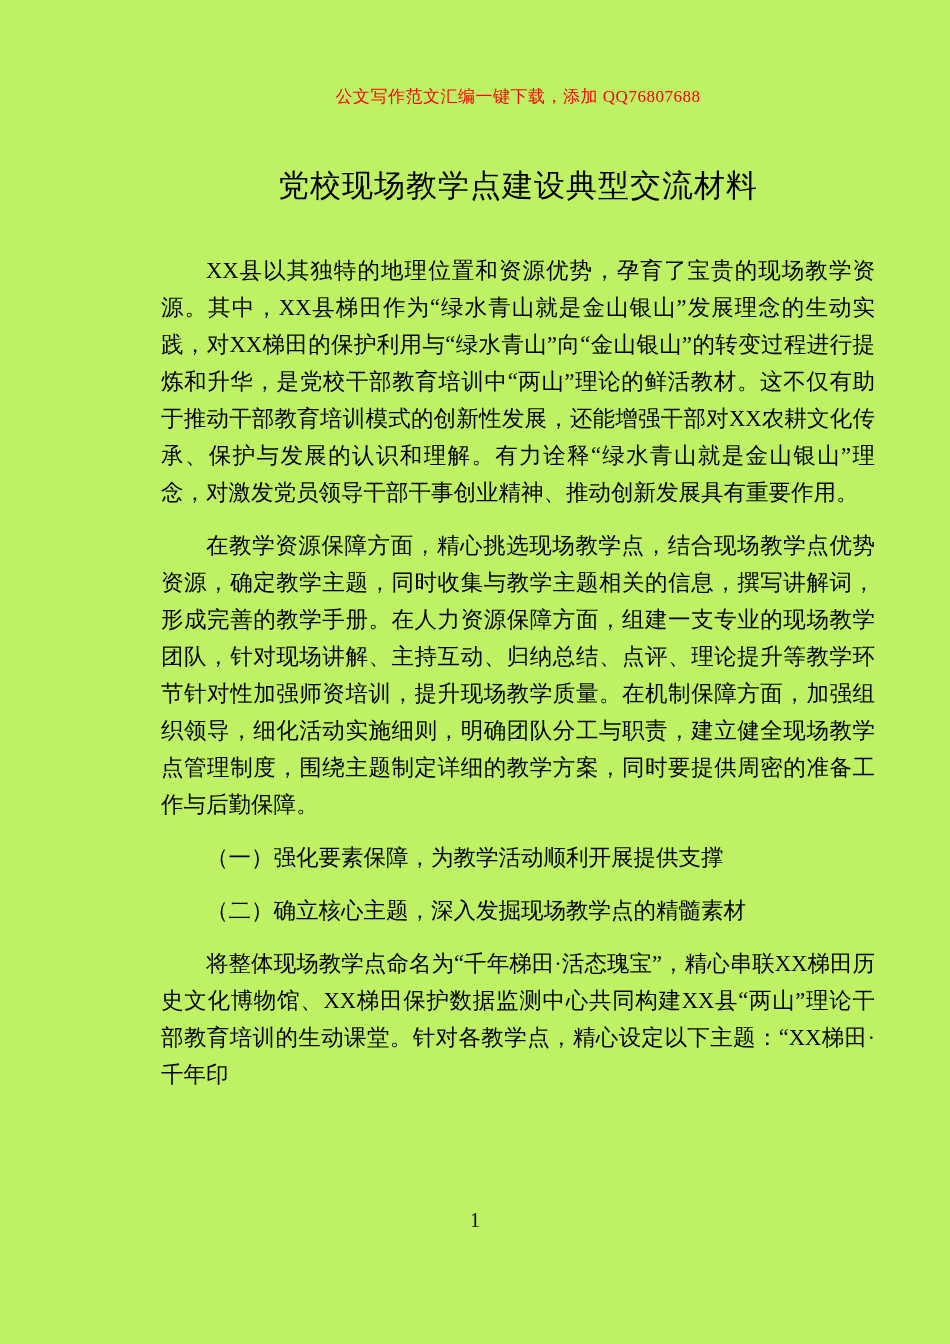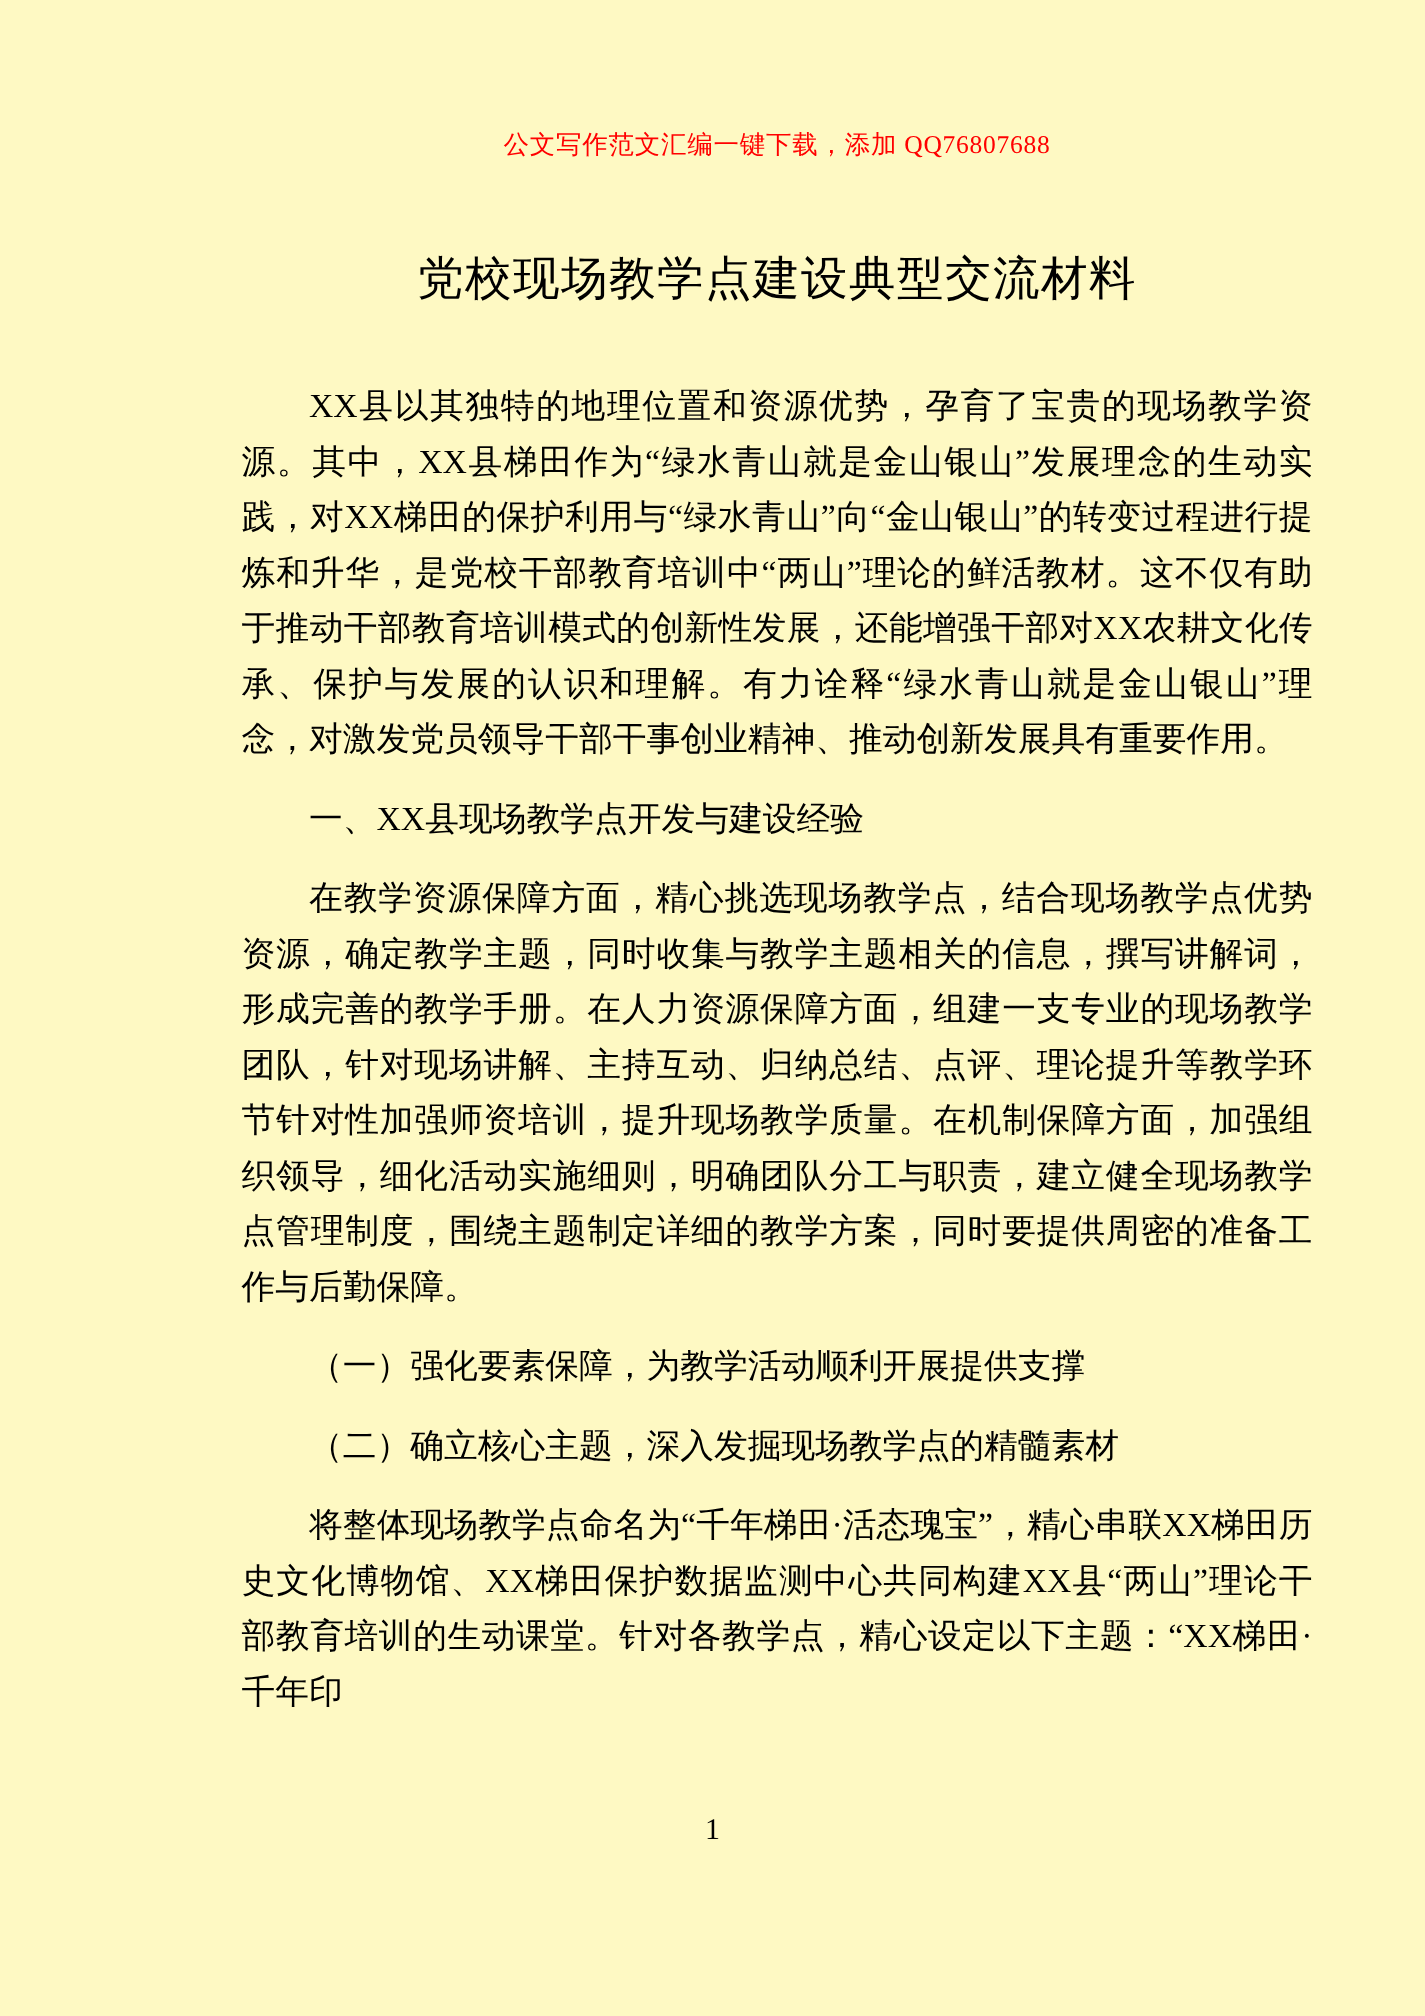--- a/index.html
+++ b/index.html
@@ -6,21 +6,21 @@
     margin: 0;
     padding: 0;
     background: #f2f2f0;
     font-family: "Liberation Serif", "DejaVu Serif", serif;
   }
   .page {
     position: relative;
     width: 950px;
     height: 1344px;
     margin: 0 auto;
-    background: #fef9c3;
+    background: #bef264;
     box-sizing: border-box;
     padding: 86px 59px 0 145px;
     color: #111111;
     overflow: hidden;
   }
   .notice {
     text-align: center;
     font-size: 17px;
     line-height: 22px;
     font-weight: 400;
@@ -61,21 +61,20 @@
 <body>
 
 <div class="page">
 
   <div class="notice" style="color: rgb(255, 0, 0);">公文写作范文汇编一键下载，添加 QQ76807688</div>
 
   <h1 class="doc-title">党校现场教学点建设典型交流材料</h1>
 
   <div class="doc-body">
     <p>XX县以其独特的地理位置和资源优势，孕育了宝贵的现场教学资源。其中，XX县梯田作为“绿水青山就是金山银山”发展理念的生动实践，对XX梯田的保护利用与“绿水青山”向“金山银山”的转变过程进行提炼和升华，是党校干部教育培训中“两山”理论的鲜活教材。这不仅有助于推动干部教育培训模式的创新性发展，还能增强干部对XX农耕文化传承、保护与发展的认识和理解。有力诠释“绿水青山就是金山银山”理念，对激发党员领导干部干事创业精神、推动创新发展具有重要作用。</p>
-    <p>一、XX县现场教学点开发与建设经验</p>
     <p>在教学资源保障方面，精心挑选现场教学点，结合现场教学点优势资源，确定教学主题，同时收集与教学主题相关的信息，撰写讲解词，形成完善的教学手册。在人力资源保障方面，组建一支专业的现场教学团队，针对现场讲解、主持互动、归纳总结、点评、理论提升等教学环节针对性加强师资培训，提升现场教学质量。在机制保障方面，加强组织领导，细化活动实施细则，明确团队分工与职责，建立健全现场教学点管理制度，围绕主题制定详细的教学方案，同时要提供周密的准备工作与后勤保障。</p>
     <p>（一）强化要素保障，为教学活动顺利开展提供支撑</p>
     <p>（二）确立核心主题，深入发掘现场教学点的精髓素材</p>
     <p>将整体现场教学点命名为“千年梯田·活态瑰宝”，精心串联XX梯田历史文化博物馆、XX梯田保护数据监测中心共同构建XX县“两山”理论干部教育培训的生动课堂。针对各教学点，精心设定以下主题：“XX梯田·千年印</p>
   </div>
 
   <div class="page-number">1</div>
 
 </div>
 

